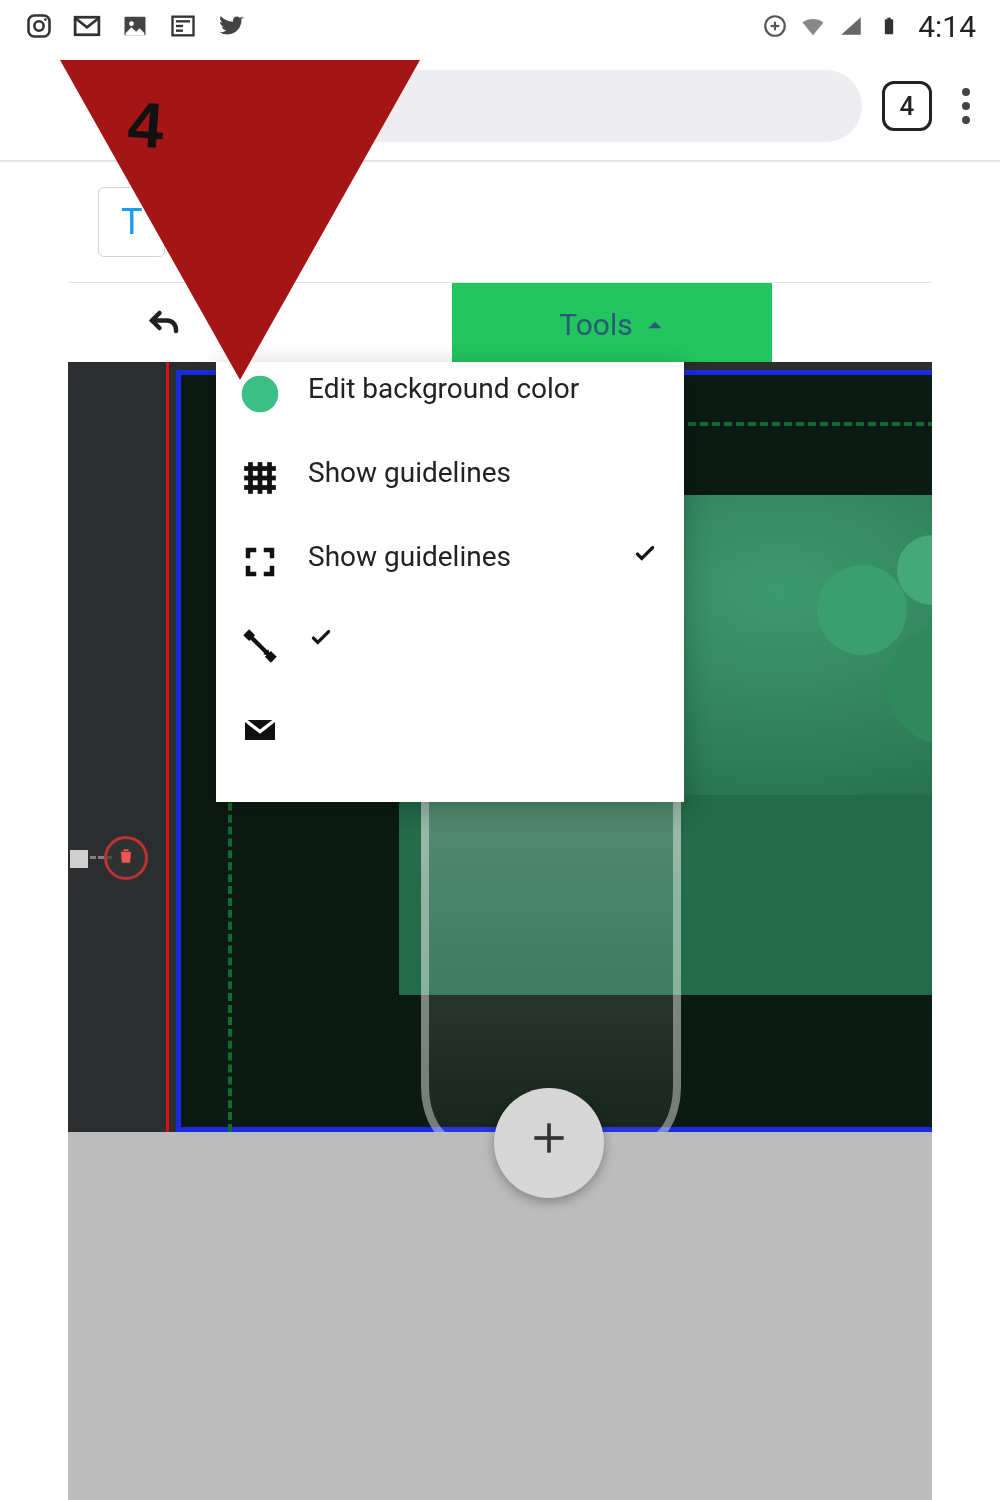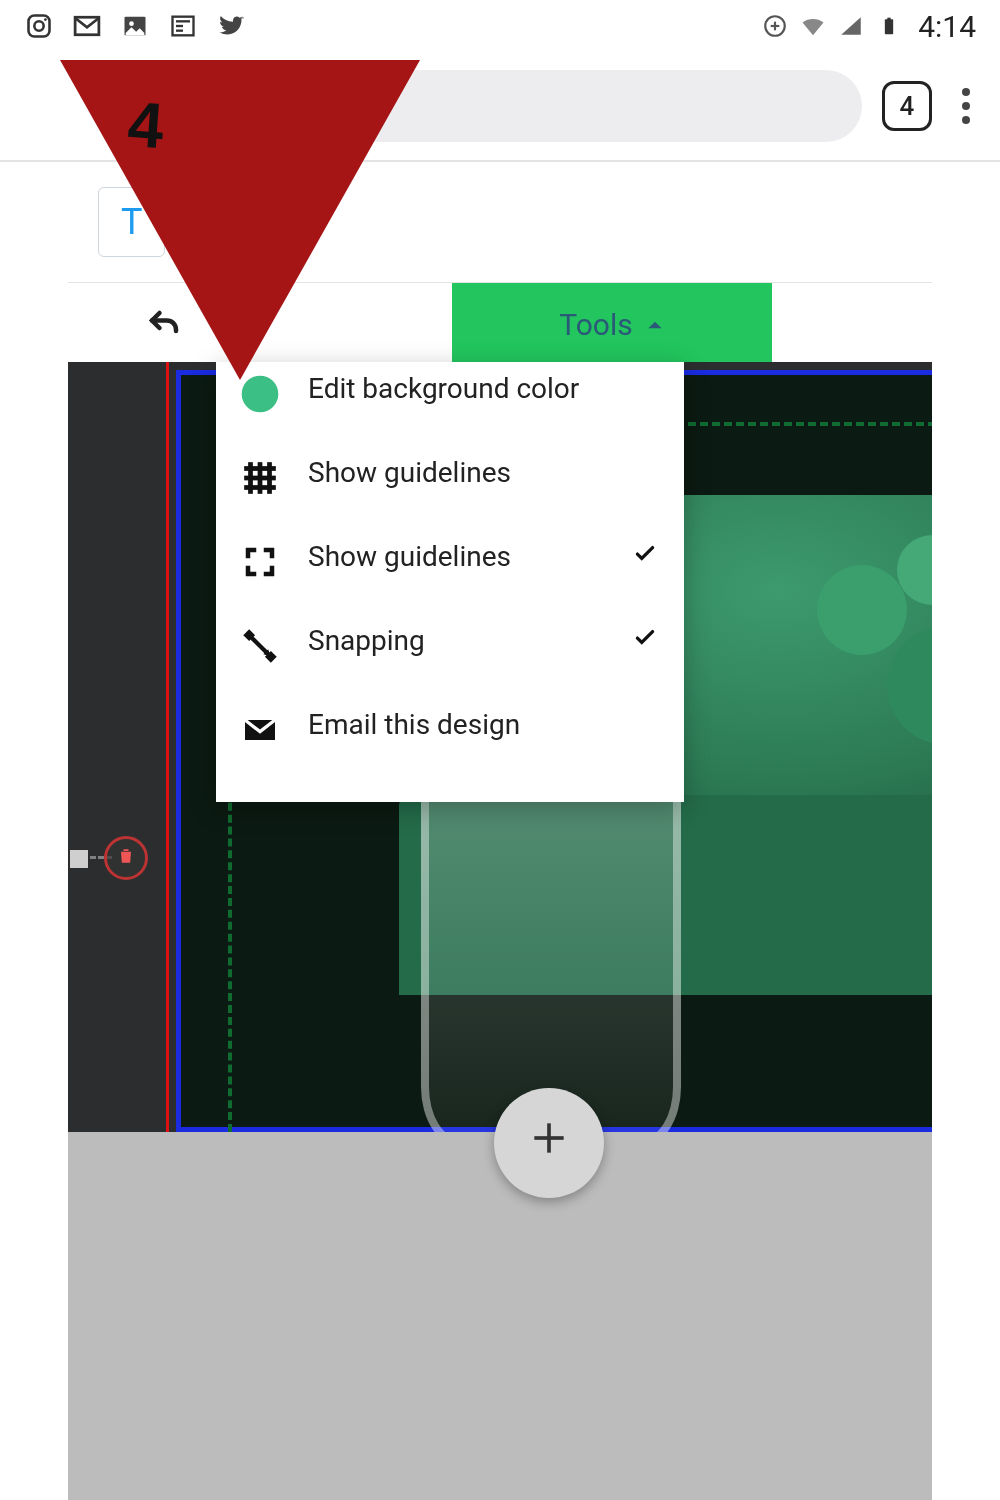--- a/index.html
+++ b/index.html
@@ -396,35 +396,33 @@
     </div>
     <div class="dropdown-item">
       <span class="dd-icon">
         <svg viewBox="0 0 24 24" width="40" height="40" fill="#111">
             <rect x="3" y="3" width="5" height="5" transform="rotate(45 5.5 5.5)"></rect>
             <rect x="16" y="16" width="5" height="5" transform="rotate(45 18.5 18.5)"></rect>
             <line x1="7" y1="7" x2="17" y2="17" stroke="#111" stroke-width="2.5"></line>
             <path d="M14 17l4 1-1-4z"></path>
           </svg>
       </span>
-      <span class="dd-label">Snapping</span>
       <span class="dd-check">
         <svg viewBox="0 0 24 24" width="26" height="26" stroke="#111" stroke-width="3" fill="none" stroke-linecap="round">
             <path d="M5 13l4 4 10-10"></path>
           </svg>
       </span>
     </div>
     <div class="dropdown-item">
       <span class="dd-icon">
         <svg viewBox="0 0 24 24" width="40" height="40" fill="#111">
             <path d="M3 6h18v12H3z"></path>
             <path d="M3 6l9 7 9-7" fill="none" stroke="#fff" stroke-width="2"></path>
           </svg>
       </span>
-      <span class="dd-label">Email this design</span>
       <span class="dd-check"></span>
     </div>
   </div>
 
 </div>
 
 <div class="red-triangle">
   <svg class="tri-svg" width="360" height="320" viewBox="0 0 360 320">
     <polygon points="0,0 360,0 180,320" fill="#a61515"></polygon>
   </svg>

